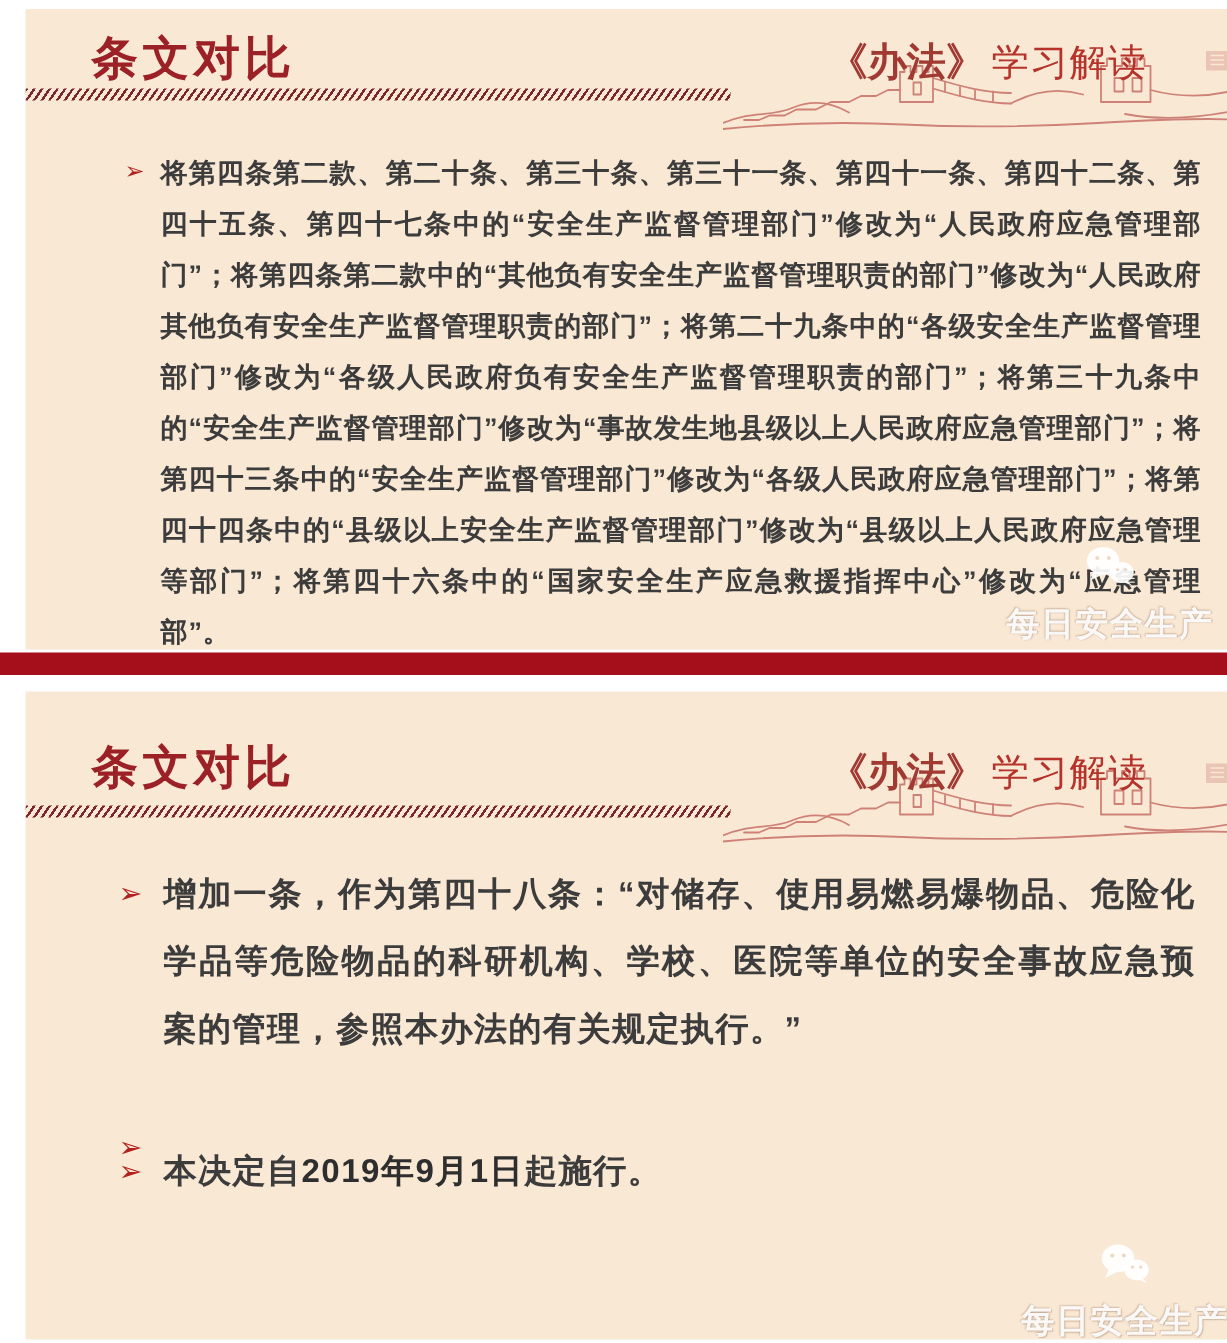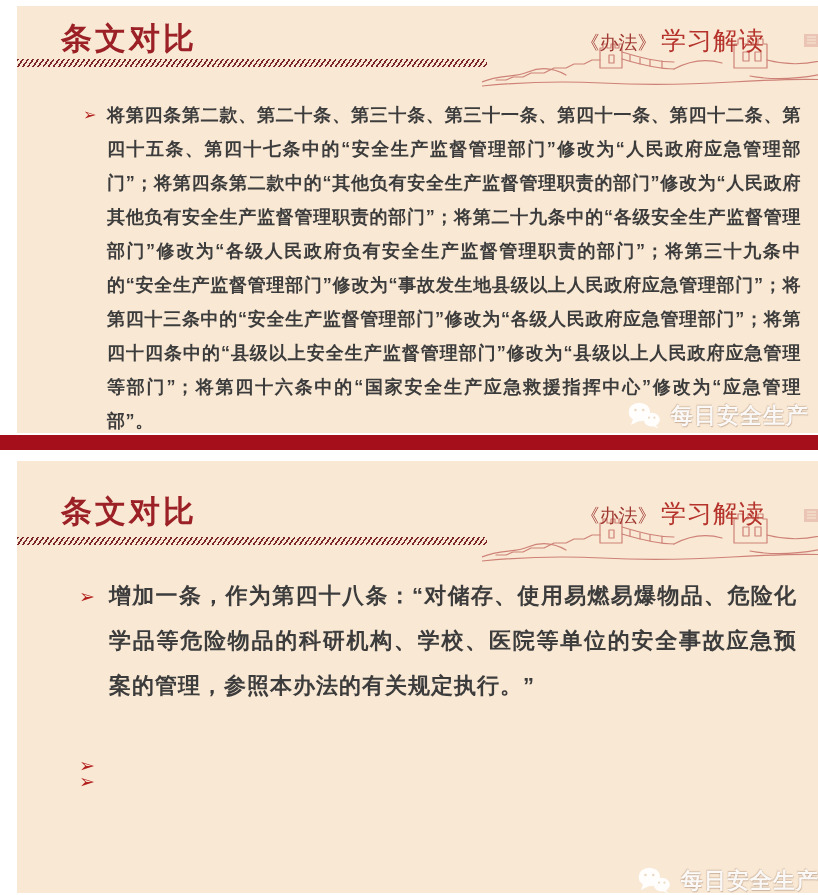--- a/index.html
+++ b/index.html
@@ -13,21 +13,21 @@
   .band { width:818px; height:15px; background:var(--band-red,#A50F1B); margin:2px 0 11px 0; }
 
   .title { position:absolute; left:44px; font-size:31px; font-weight:700;
            color:var(--title-red,#9B2127); letter-spacing:3px; }
   .card1 .title { top:12px; }
   .card2 .title { top:30px; }
 
   .subtitle { position:absolute; right:62px; white-space:nowrap; z-index:2; }
   .card1 .subtitle { top:18px; }
   .card2 .subtitle { top:36px; }
-  .subtitle .tag { font-size:19px; font-weight:400; color:var(--tag-red,#A03A33); }
+  .subtitle .tag { font-size:26px; font-weight:700; color:var(--tag-red,#A03A33); }
   .subtitle .sub { font-size:25px; font-weight:400; color:var(--subtitle-red,#B5332B); letter-spacing:1px; }
 
   .hatch { position:absolute; left:0; width:470px; height:8px;
            background:repeating-linear-gradient(125deg, var(--hatch-red,#7C272B) 0 1.6px, rgba(0,0,0,0) 1.6px 4.2px); }
   .card1 .hatch { top:53px; }
   .card2 .hatch { top:76px; }
 
   .wall { position:absolute; right:0; width:345px; height:60px; z-index:1; }
   .card1 .wall { top:22px; }
   .card2 .wall { top:42px; }
@@ -38,24 +38,24 @@
   .bullet { position:relative; color:var(--body-text,#3C3C3C); font-weight:600; text-align:justify; }
   .card1 .bullet { padding-left:24px; }
   .card2 .bullet { padding-left:30px; }
   .card2 .bullet:nth-child(2) { margin-top:34px; }
   .card2 .bullet:nth-child(3) { margin-top:50px; }
   .arrow { position:absolute; left:0; color:var(--bullet-red,#B3211E); font-weight:400; }
   .card1 .arrow { top:0; font-size:16px; }
   .card2 .arrow { top:1px; font-size:19px; }
   .seg-bold { font-weight:800; color:#2E2E2E; }
 
-  .watermark { position:absolute; display:flex; gap:10px;
+  .watermark { position:absolute; display:flex; align-items:center; gap:10px;
                color:rgba(255,255,255,0.92); font-size:22px; font-weight:700; letter-spacing:1px;
                text-shadow:0.6px 0.6px 1px rgba(150,115,90,0.45), -0.6px -0.6px 1px rgba(150,115,90,0.35);
-               z-index:3; white-space:nowrap; }
+               z-index:3; white-space:nowrap;flex-direction:column; }
   .card1 .watermark { right:18px; bottom:2px; }
   .card2 .watermark { right:8px; bottom:-3px; }
   .wx { width:34px; height:28px; }
 </style>
 </head>
 <body>
 
 <div class="page">
 
   <section class="card card1">
@@ -135,21 +135,21 @@
         <path d="M0 58 Q60 52 120 55 T250 54 T345 52"></path>
       </g>
       <rect x="322" y="6" width="15" height="13" fill="#DFA79B" opacity="0.55"></rect>
       <path d="M325 9 h9 M325 12 h9 M325 15 h9" stroke="#F9E8D4" stroke-width="1"></path>
     </svg>
     <div class="hatch"></div>
 
     <ul class="body">
         <li class="bullet"><span class="arrow">➢</span><span class="bullet-text"><span>增加一条，作为第四十八条：“对储存、使用易燃易爆物品、危险化学品等危险物品的科研机构、学校、医院等单位的安全事故应急预案的管理，参照本办法的有关规定执行。”</span></span></li>
         <li class="bullet"><span class="arrow">➢</span></li>
-        <li class="bullet"><span class="arrow">➢</span></li>
+        <li class="bullet"><span class="arrow">➢</span><span class="bullet-text"><span>本决定自</span><span class="seg-bold">2019年9月1日</span><span>起施行。</span></span></li>
       </ul>
 
     <div class="watermark">
       <svg class="wx" viewBox="0 0 44 36">
         <g fill="rgba(255,255,255,0.92)">
           <ellipse cx="16" cy="14" rx="14" ry="12"></ellipse>
           <polygon points="8,23 5,31 15,26"></polygon>
           <ellipse cx="32" cy="24" rx="10.5" ry="9"></ellipse>
           <polygon points="37,31 41,35.5 34,32.5"></polygon>
         </g>

